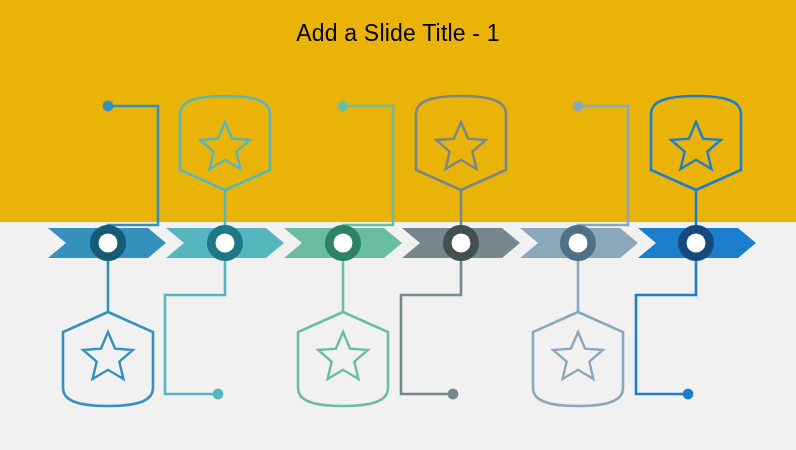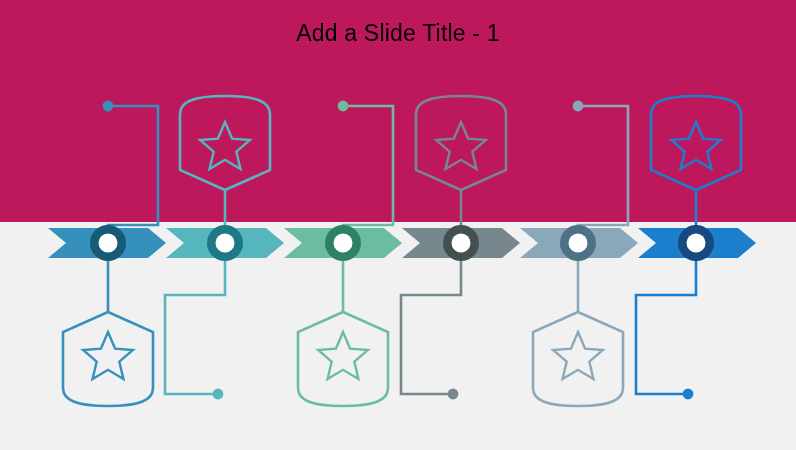--- a/index.html
+++ b/index.html
@@ -26,21 +26,21 @@
     line-height:30px;
     color:#000000;
     font-family:"Liberation Sans", sans-serif;
     letter-spacing:0.2px;
   }
   #graphic{position:absolute;left:0;top:0;}
 </style>
 </head>
 <body>
 
-<div id="slide" style="background: #be185d;">
+<div id="slide" style="background: #eab308;">
 
   <div id="band" style="background: rgb(241, 241, 241);"></div>
 
   <div id="title">Add a Slide Title - 1</div>
 
   <svg id="graphic" width="796" height="450" viewBox="0 0 796 450">
 
     <defs>
 
       <g id="badge-shape">

